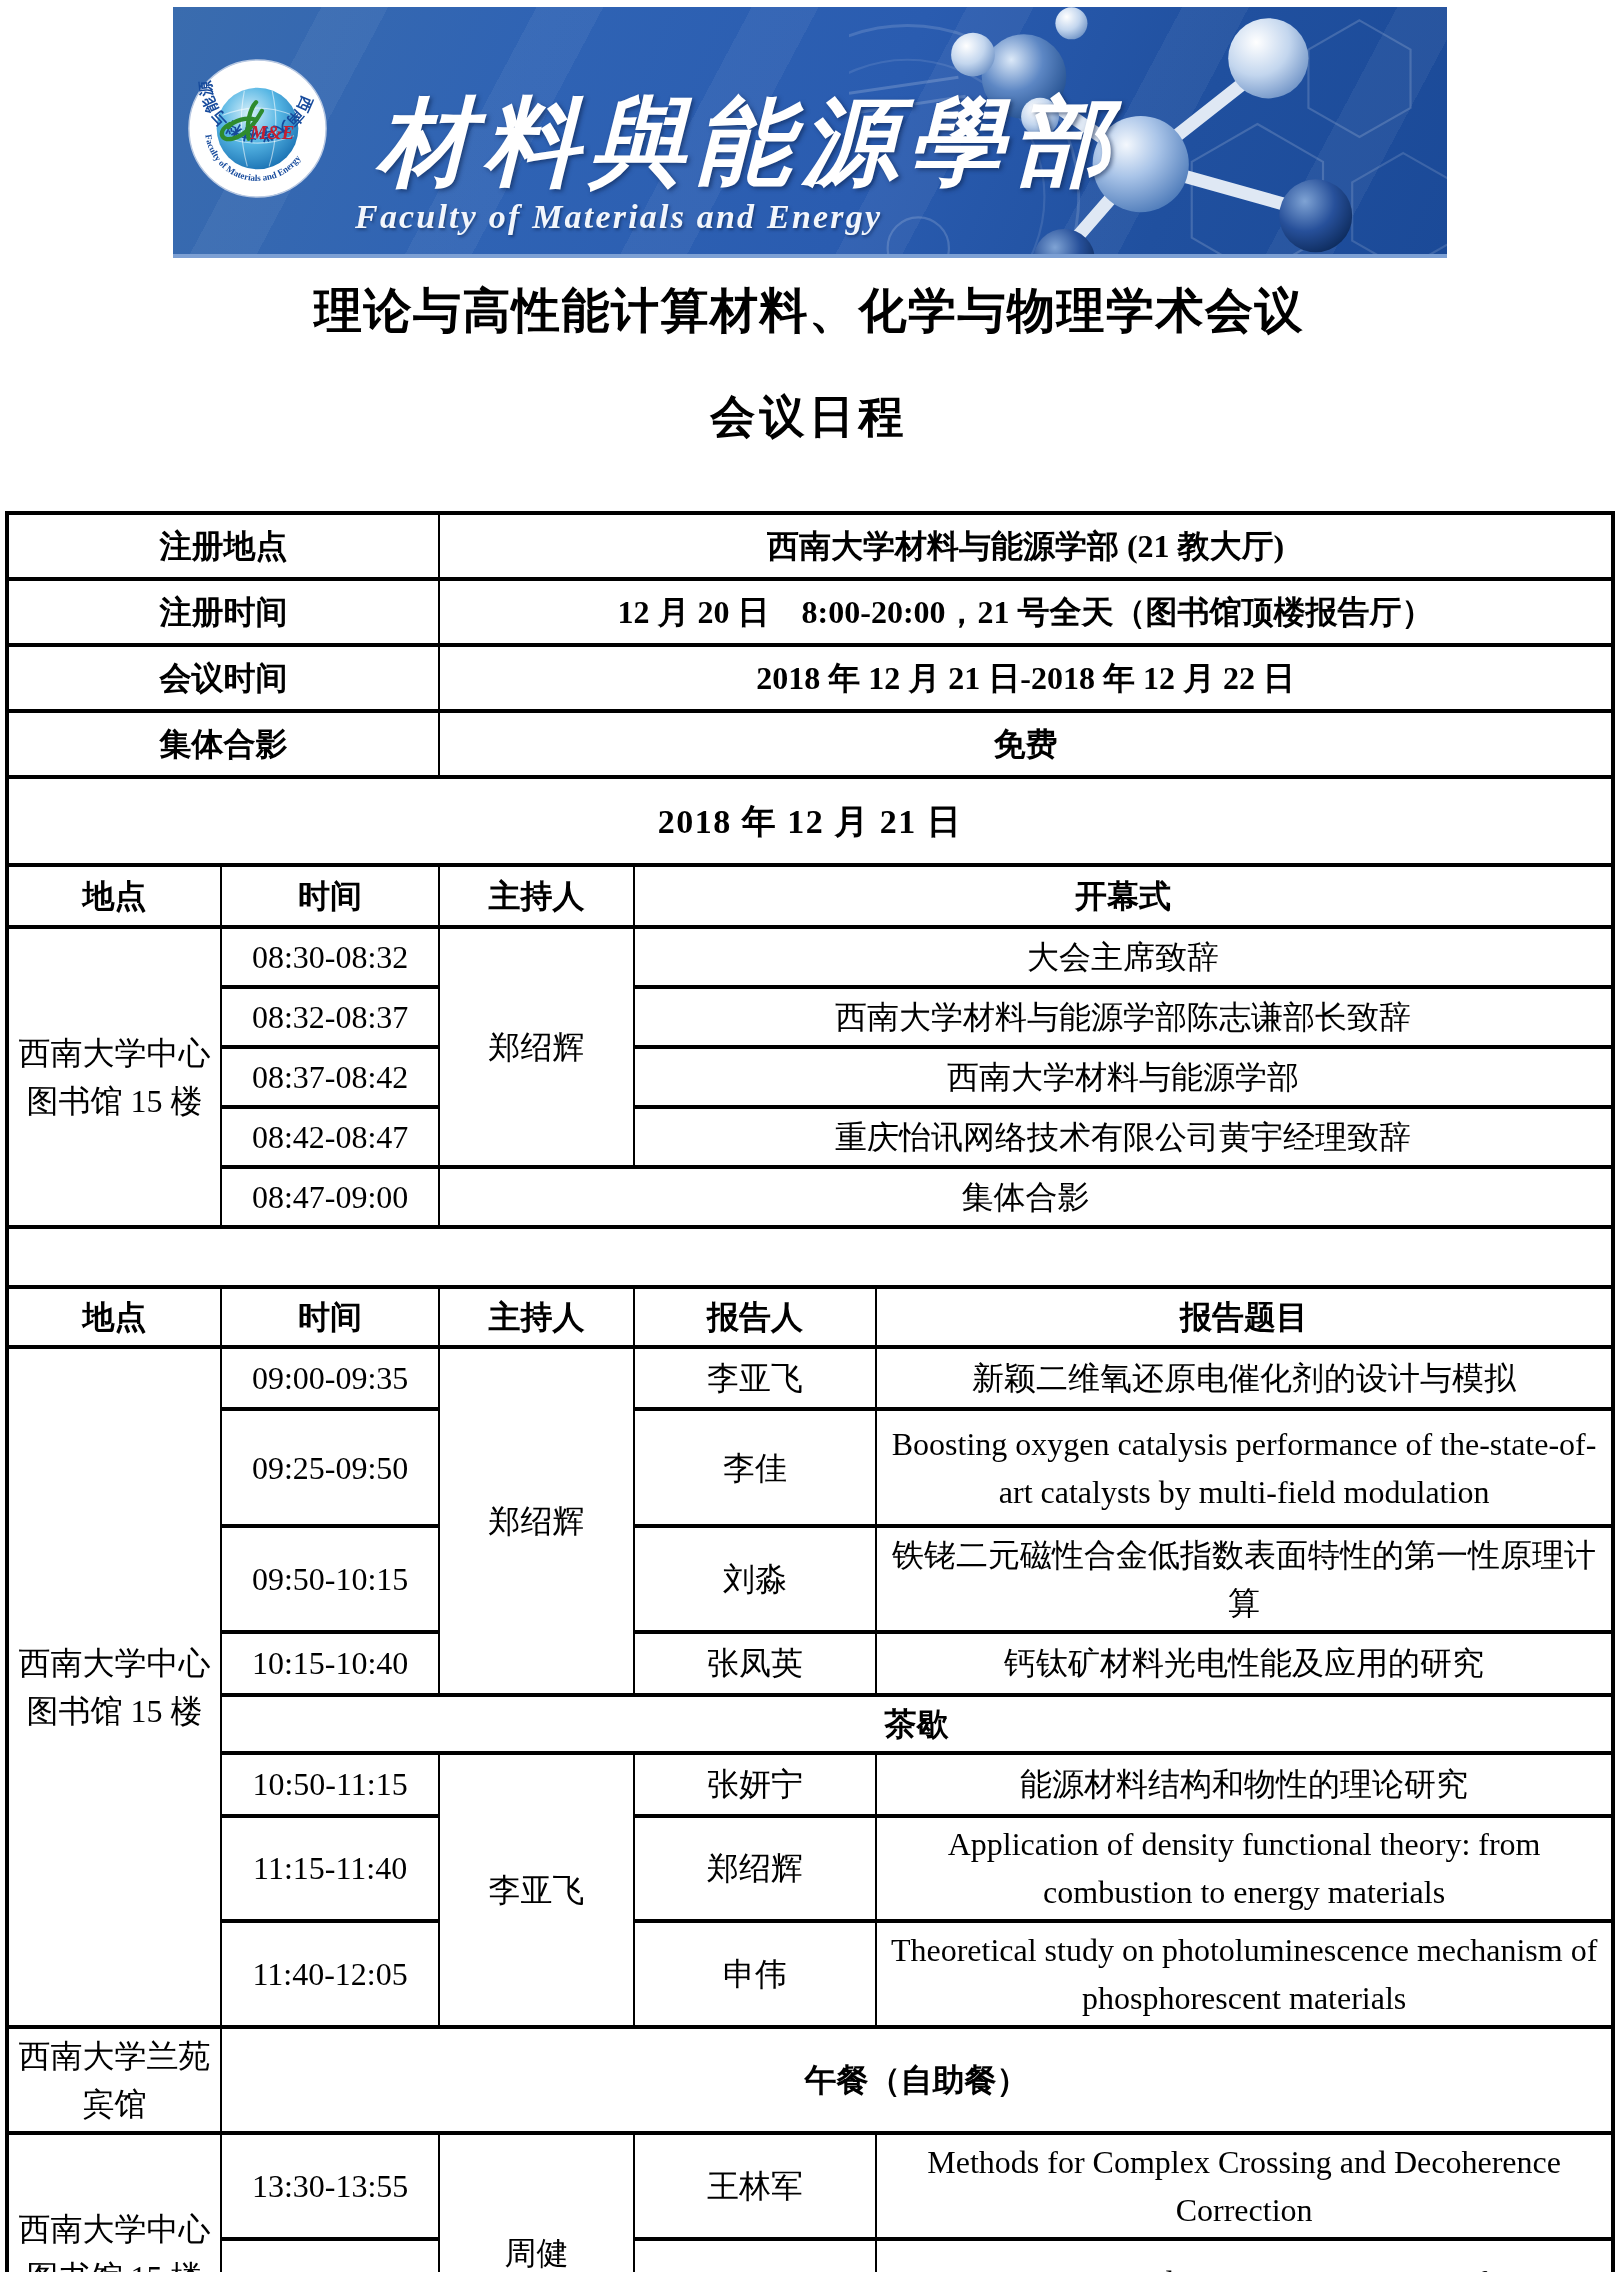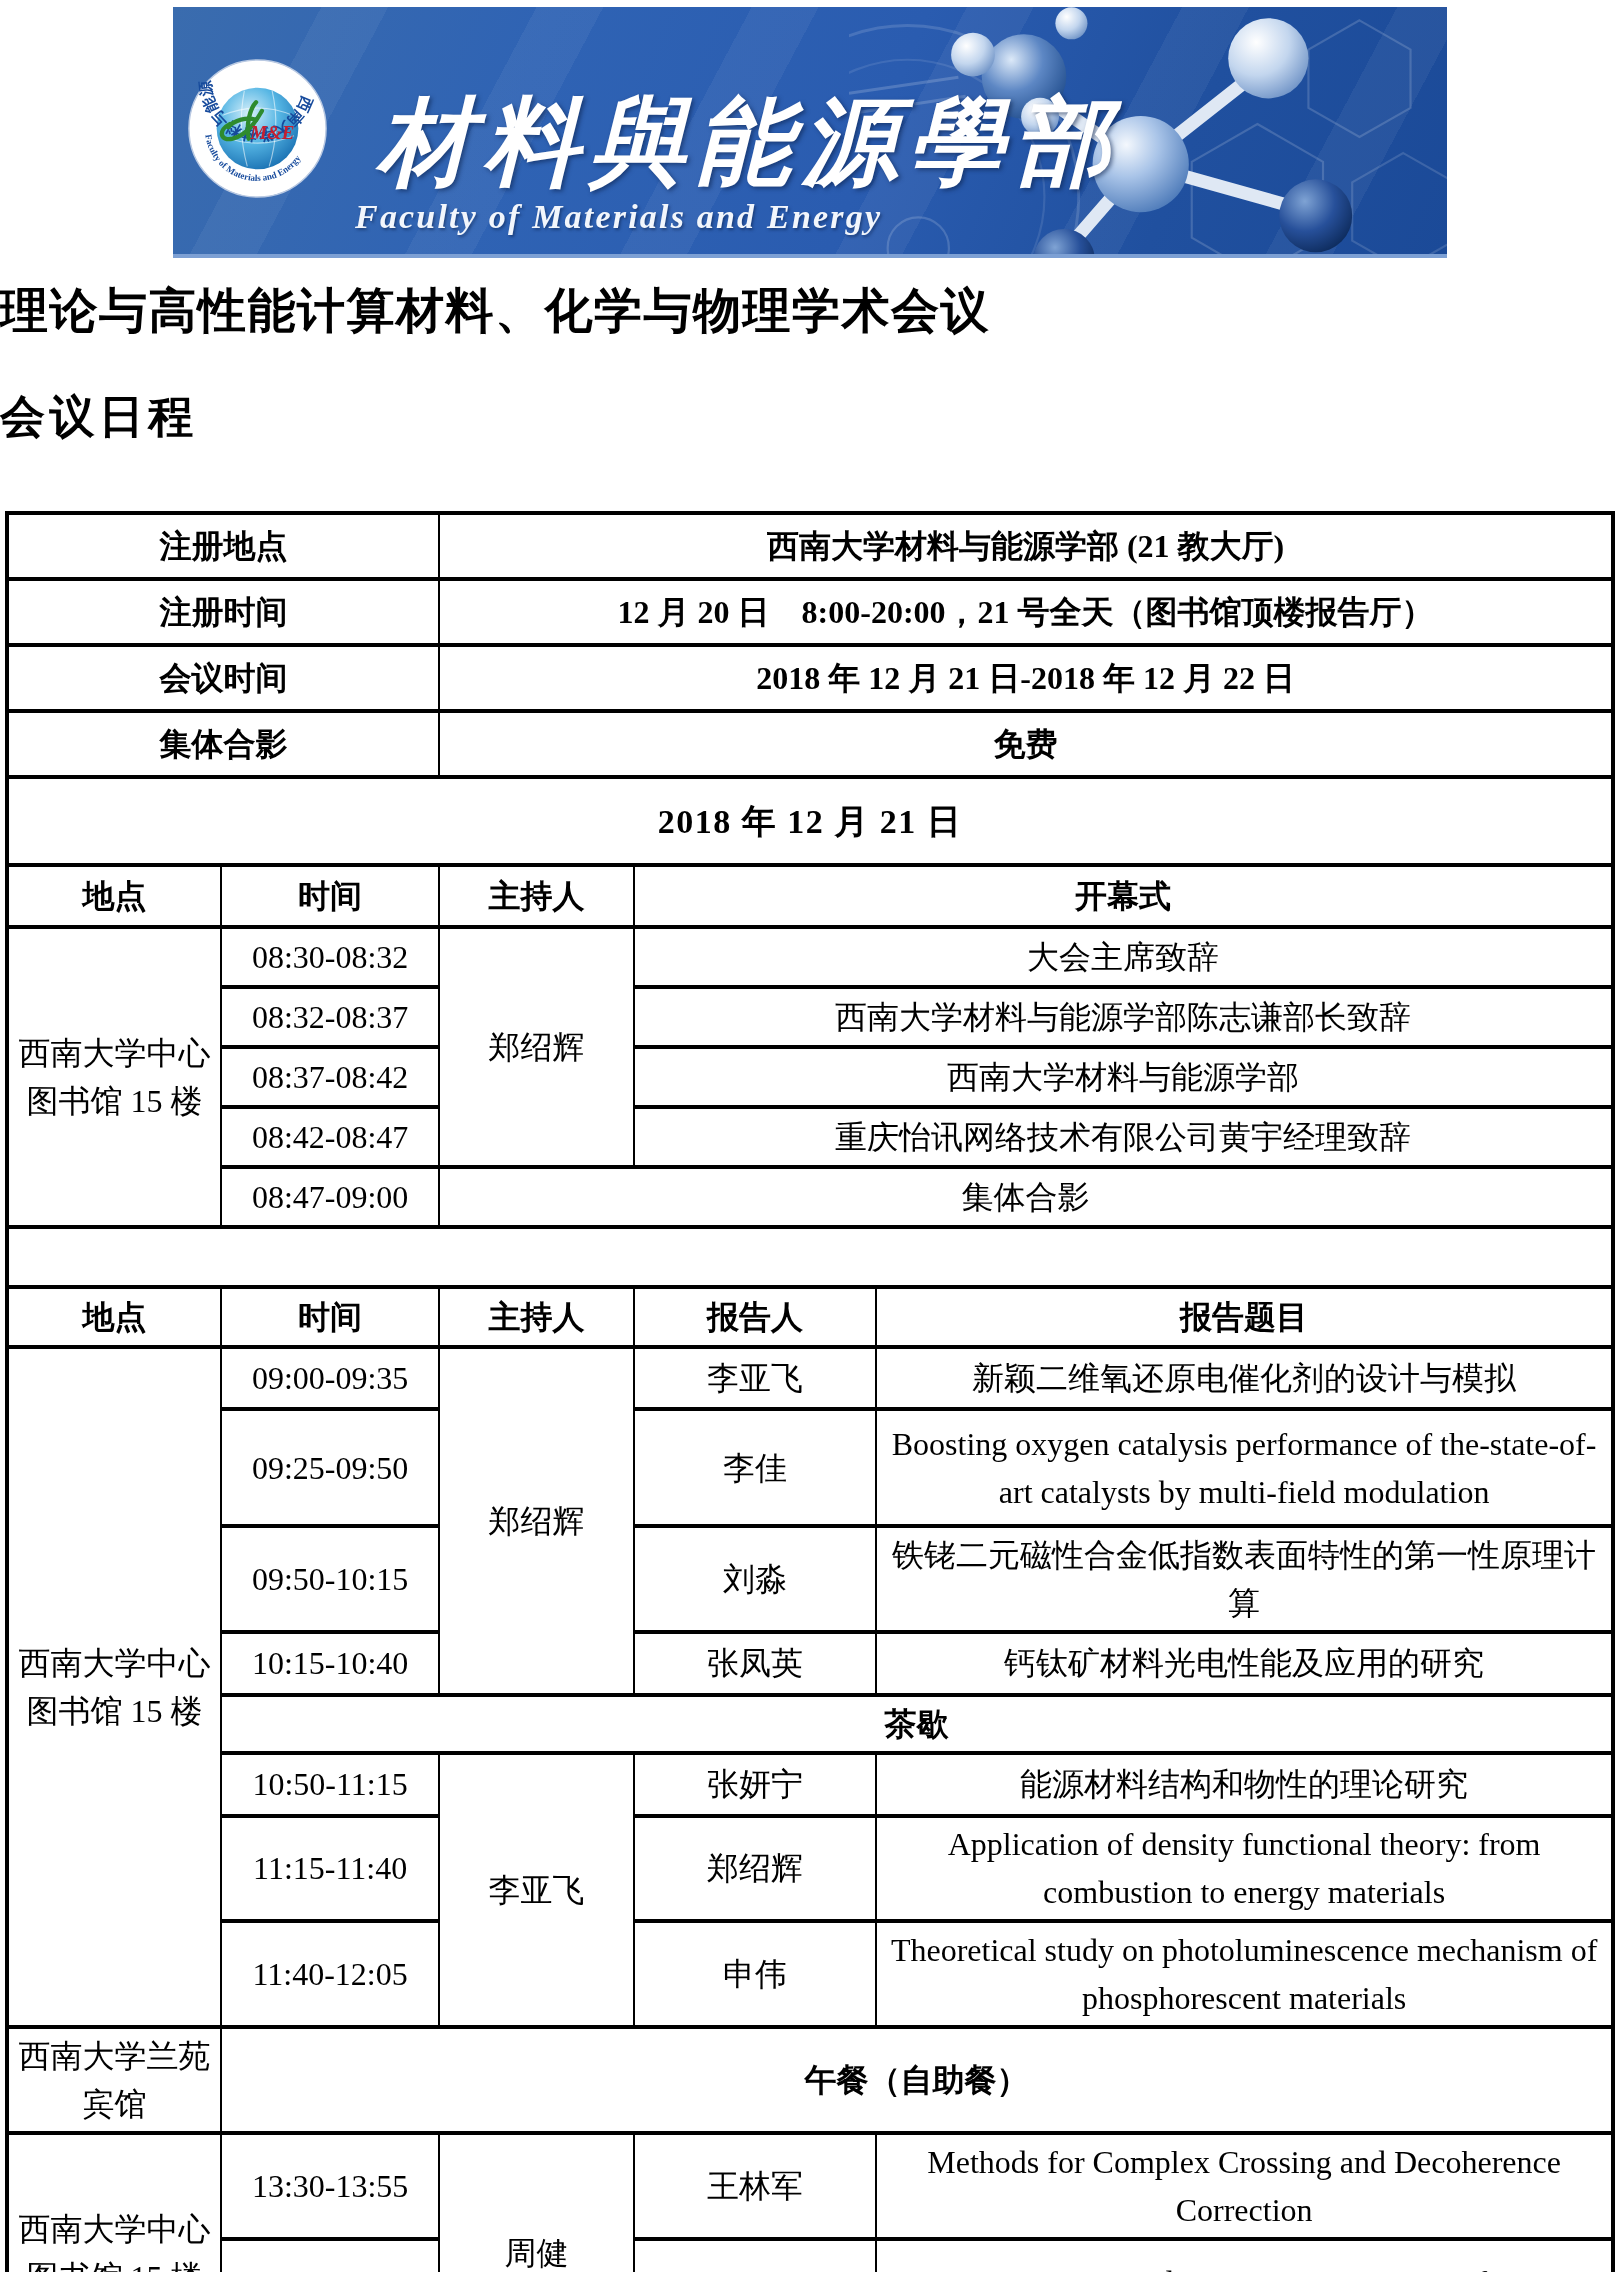--- a/index.html
+++ b/index.html
@@ -27,26 +27,26 @@
   }
   .banner-en {
     position:absolute; left:182px; top:191px;
     font-family:"Liberation Serif",serif; font-style:italic; font-weight:bold;
     font-size:34px; color:#f2f6fc; letter-spacing:2.2px;
     text-shadow:1.5px 1.5px 2.9px rgba(10,30,70,.5); white-space:nowrap;
   }
 
   
   .doc-title {
-    position:absolute; top:279px; left:0; width:100%; 
+    position:absolute; top:279px; left:0; width:100%; text-align:center;
     font-family:"Liberation Sans","DejaVu Sans",sans-serif; font-weight:900;
     font-size:48px; letter-spacing:1.5px;
   }
   .doc-subtitle {
-    position:absolute; top:387px; left:0; width:100%; 
+    position:absolute; top:387px; left:0; width:100%; text-align:center;
     font-family:"Liberation Sans","DejaVu Sans",sans-serif; font-weight:900;
     font-size:45px; letter-spacing:4.4px;
   }
 
   
   table.sched {
     position:absolute; top:511px; left:5.1px; width:1607px;
     border-collapse:collapse; table-layout:fixed;
     border:4.4px solid #000;
   }

